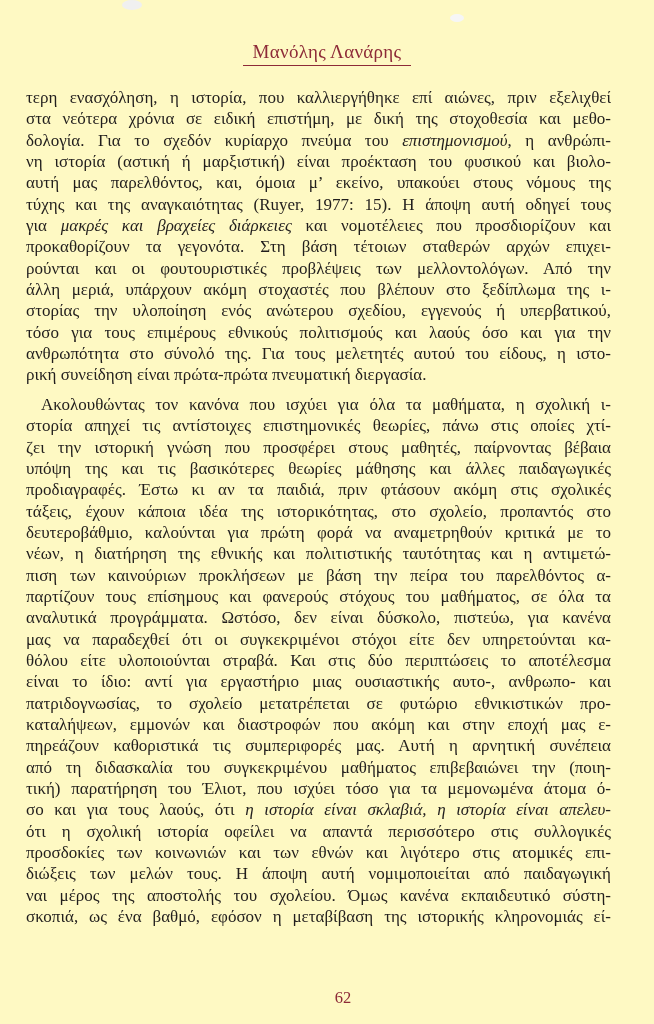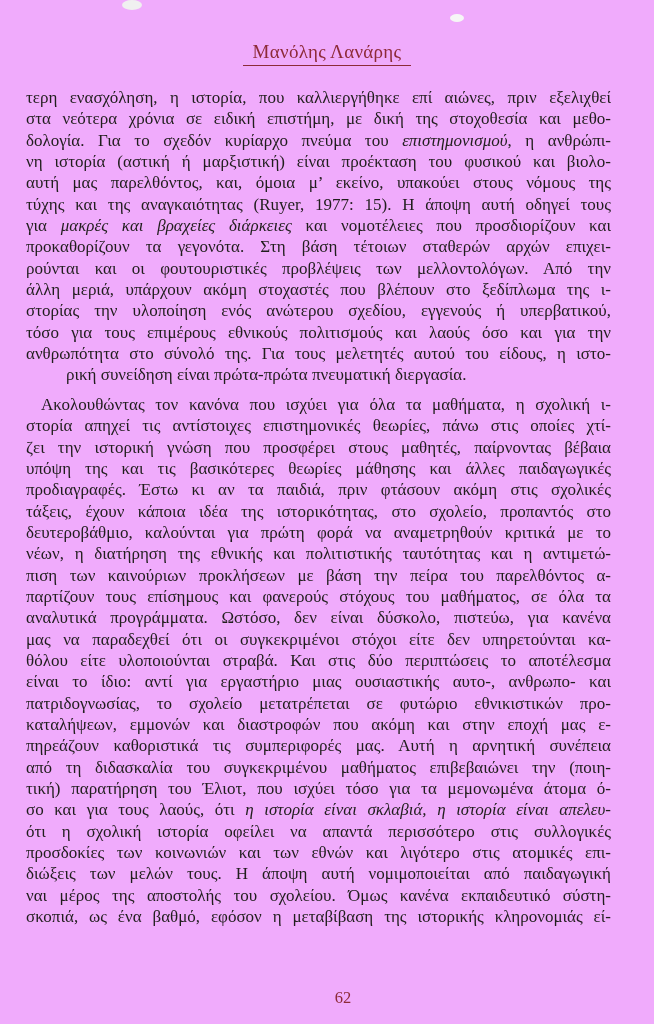--- a/index.html
+++ b/index.html
@@ -7,21 +7,21 @@
     padding: 0;
     width: 654px;
     height: 1024px;
     background: #ffffff;
     overflow: hidden;
   }
   .page {
     position: relative;
     width: 654px;
     height: 1024px;
-    background: #f0abfc;
+    background: #fef9c3;
     font-family: "Liberation Serif", "DejaVu Serif", serif;
     color: #211e1d;
   }
   .smudge {
     position: absolute;
     border-radius: 50%;
   }
   .smudge-1 { left: 122px; top: 0; width: 20px; height: 10px; background: #f0f0f0; }
   .smudge-2 { left: 450px; top: 14px; width: 14px; height: 8px; background: #f6f6f6; }
   .header-wrap {
@@ -50,21 +50,20 @@
   }
   .line {
     text-align: justify;
     text-align-last: justify;
     height: 21.35px;
     overflow: hidden;
     white-space: normal;
   }
   .line.nojust {
     text-align-last: left;
-    margin-left: 40px;
   }
   .line.indent {
     padding-left: 15px;
     margin-top: 8px;
   }
   .line i {
     font-style: italic;
   }
   .page-number {
     position: absolute;

